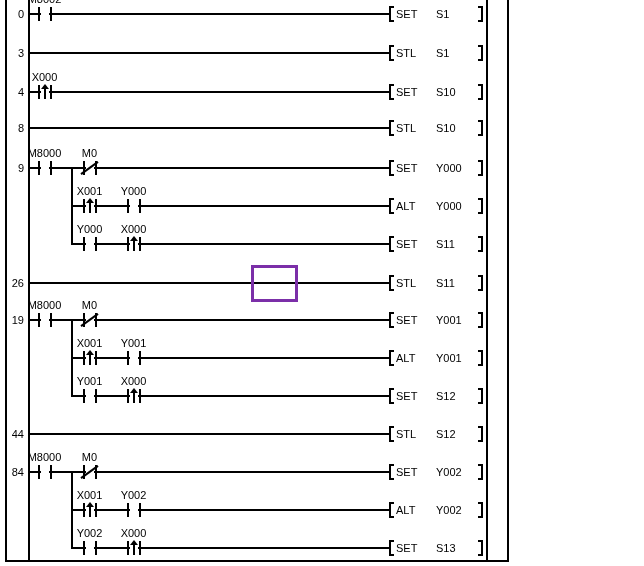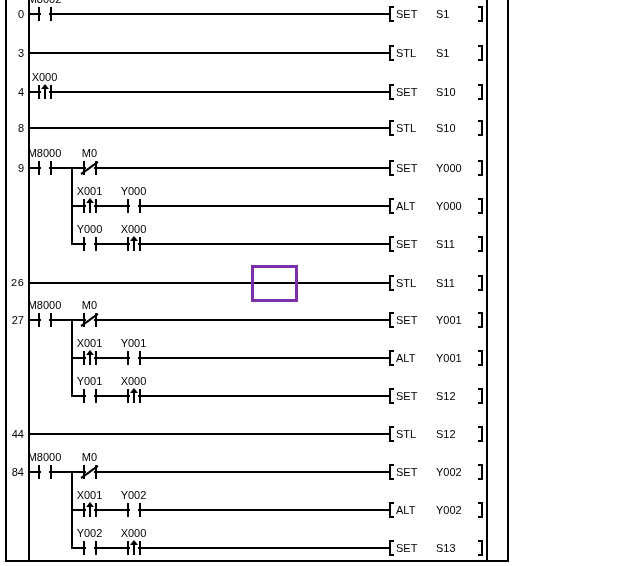--- a/index.html
+++ b/index.html
@@ -128,29 +128,29 @@
         <div style="left: 7px; top: 20px; width: 8px; height: 4px; background: rgb(255, 255, 255);"></div>
         <div style="left: 4px; top: 15px; width: 2px; height: 14px; background: rgb(0, 0, 0);"></div>
         <div style="left: 16px; top: 15px; width: 2px; height: 14px; background: rgb(0, 0, 0);"></div>
         <div style="left: 10px; top: 19px; width: 2px; height: 10px; background: rgb(0, 0, 0);"></div>
         <div style="left: 7px; top: 14px; width: 0px; height: 0px; border-left: 4px solid transparent; border-right: 4px solid transparent; border-bottom: 5px solid rgb(0, 0, 0);"></div>
         <div class="txt lbl" style="left: -19px; top: 1px;">X000</div>
       </div>
     </div>
     <div style="left: 0px; top: 0px; width: 644px; height: 0px;">
       <div style="left: 28px; top: 282px; width: 363px; height: 2px; background: rgb(0, 0, 0);"></div>
-      <div class="txt stp" style="left: 2px; top: 277px; font-family: Liberation Mono, monospace;">26</div>
+      <div class="txt stp" style="left: 2px; top: 277px;">26</div>
       <div style="left: 389px; top: 275px; width: 5px; height: 16px; border-left: 2px solid rgb(0, 0, 0); border-top: 2px solid rgb(0, 0, 0); border-bottom: 2px solid rgb(0, 0, 0);"></div>
       <div class="txt" style="left: 396px; top: 277px;">STL</div>
       <div class="txt" style="left: 436px; top: 277px;">S11</div>
       <div style="left: 478px; top: 275px; width: 5px; height: 16px; border-right: 2px solid rgb(0, 0, 0); border-top: 2px solid rgb(0, 0, 0); border-bottom: 2px solid rgb(0, 0, 0);"></div>
     </div>
     <div style="left: 0px; top: 0px; width: 644px; height: 0px;">
       <div style="left: 28px; top: 319px; width: 363px; height: 2px; background: rgb(0, 0, 0);"></div>
-      <div class="txt stp" style="left: 2px; top: 314px;">27</div>
+      <div class="txt stp" style="left: 2px; top: 314px;">19</div>
       <div style="left: 389px; top: 312px; width: 5px; height: 16px; border-left: 2px solid rgb(0, 0, 0); border-top: 2px solid rgb(0, 0, 0); border-bottom: 2px solid rgb(0, 0, 0);"></div>
       <div class="txt" style="left: 396px; top: 314px;">SET</div>
       <div class="txt" style="left: 436px; top: 314px;">Y001</div>
       <div style="left: 478px; top: 312px; width: 5px; height: 16px; border-right: 2px solid rgb(0, 0, 0); border-top: 2px solid rgb(0, 0, 0); border-bottom: 2px solid rgb(0, 0, 0);"></div>
       <div style="left: 33.5px; top: 298px; width: 22px; height: 37px;">
         <div style="left: 7px; top: 20px; width: 8px; height: 4px; background: rgb(255, 255, 255);"></div>
         <div style="left: 4px; top: 15px; width: 2px; height: 14px; background: rgb(0, 0, 0);"></div>
         <div style="left: 16px; top: 15px; width: 2px; height: 14px; background: rgb(0, 0, 0);"></div>
         <div class="txt lbl" style="left: -19px; top: 1px;">M8000</div>
       </div>

